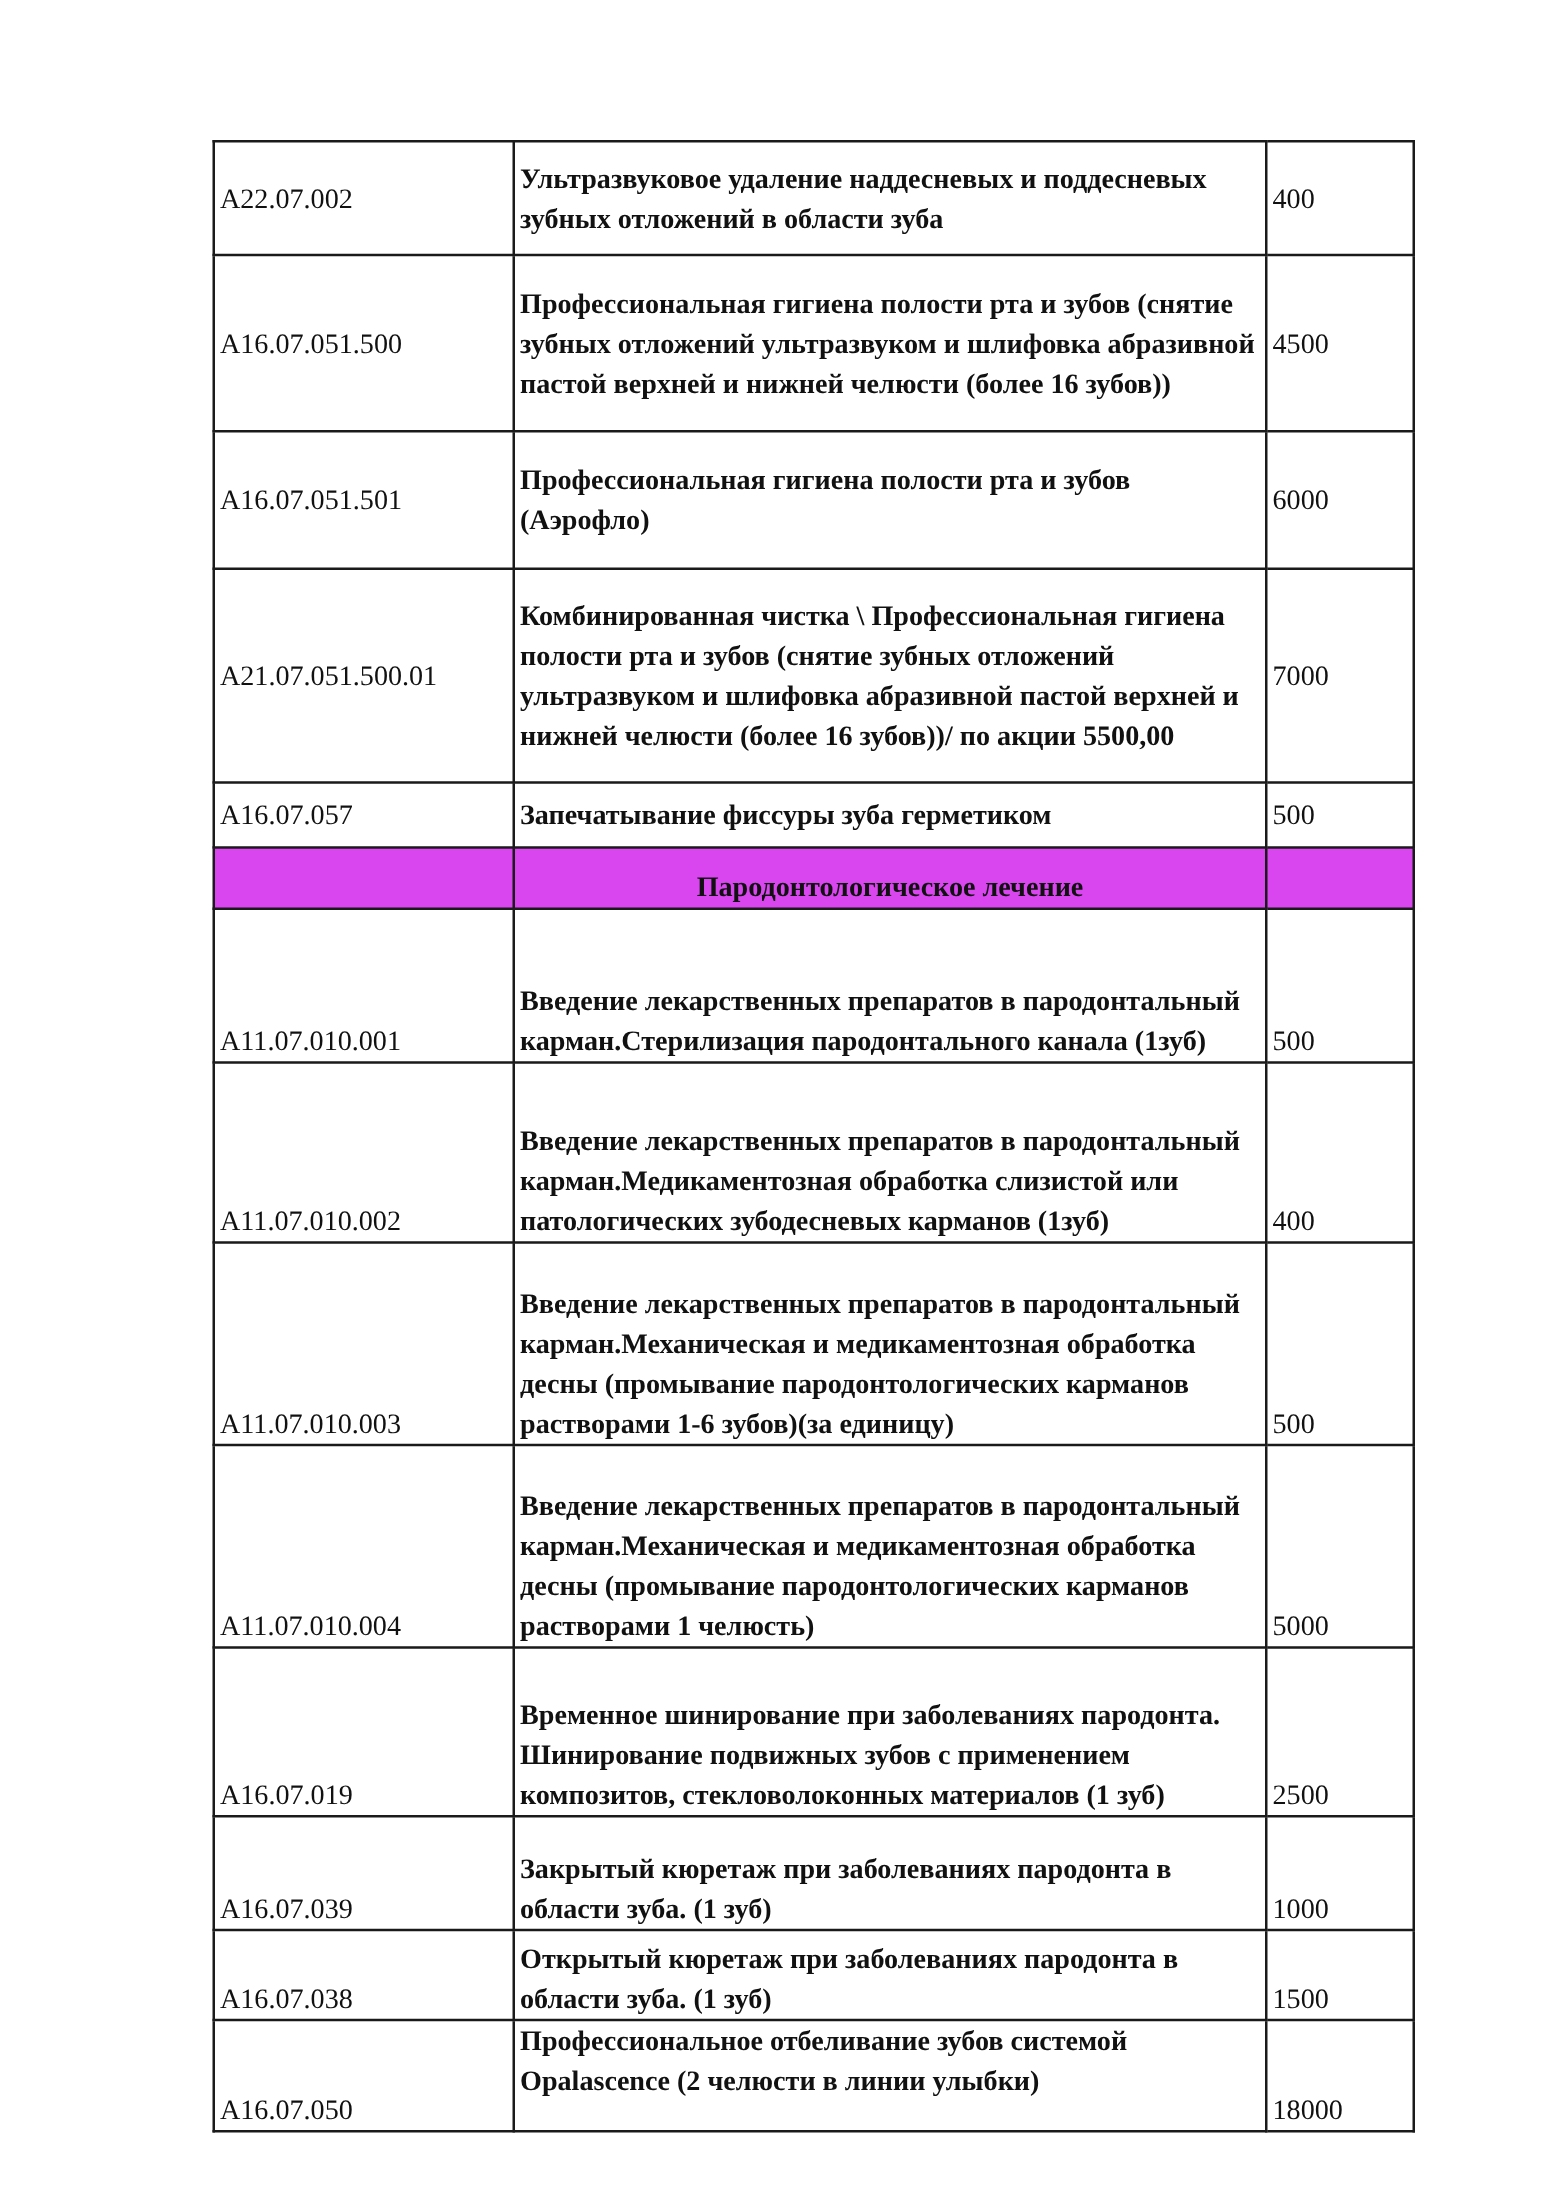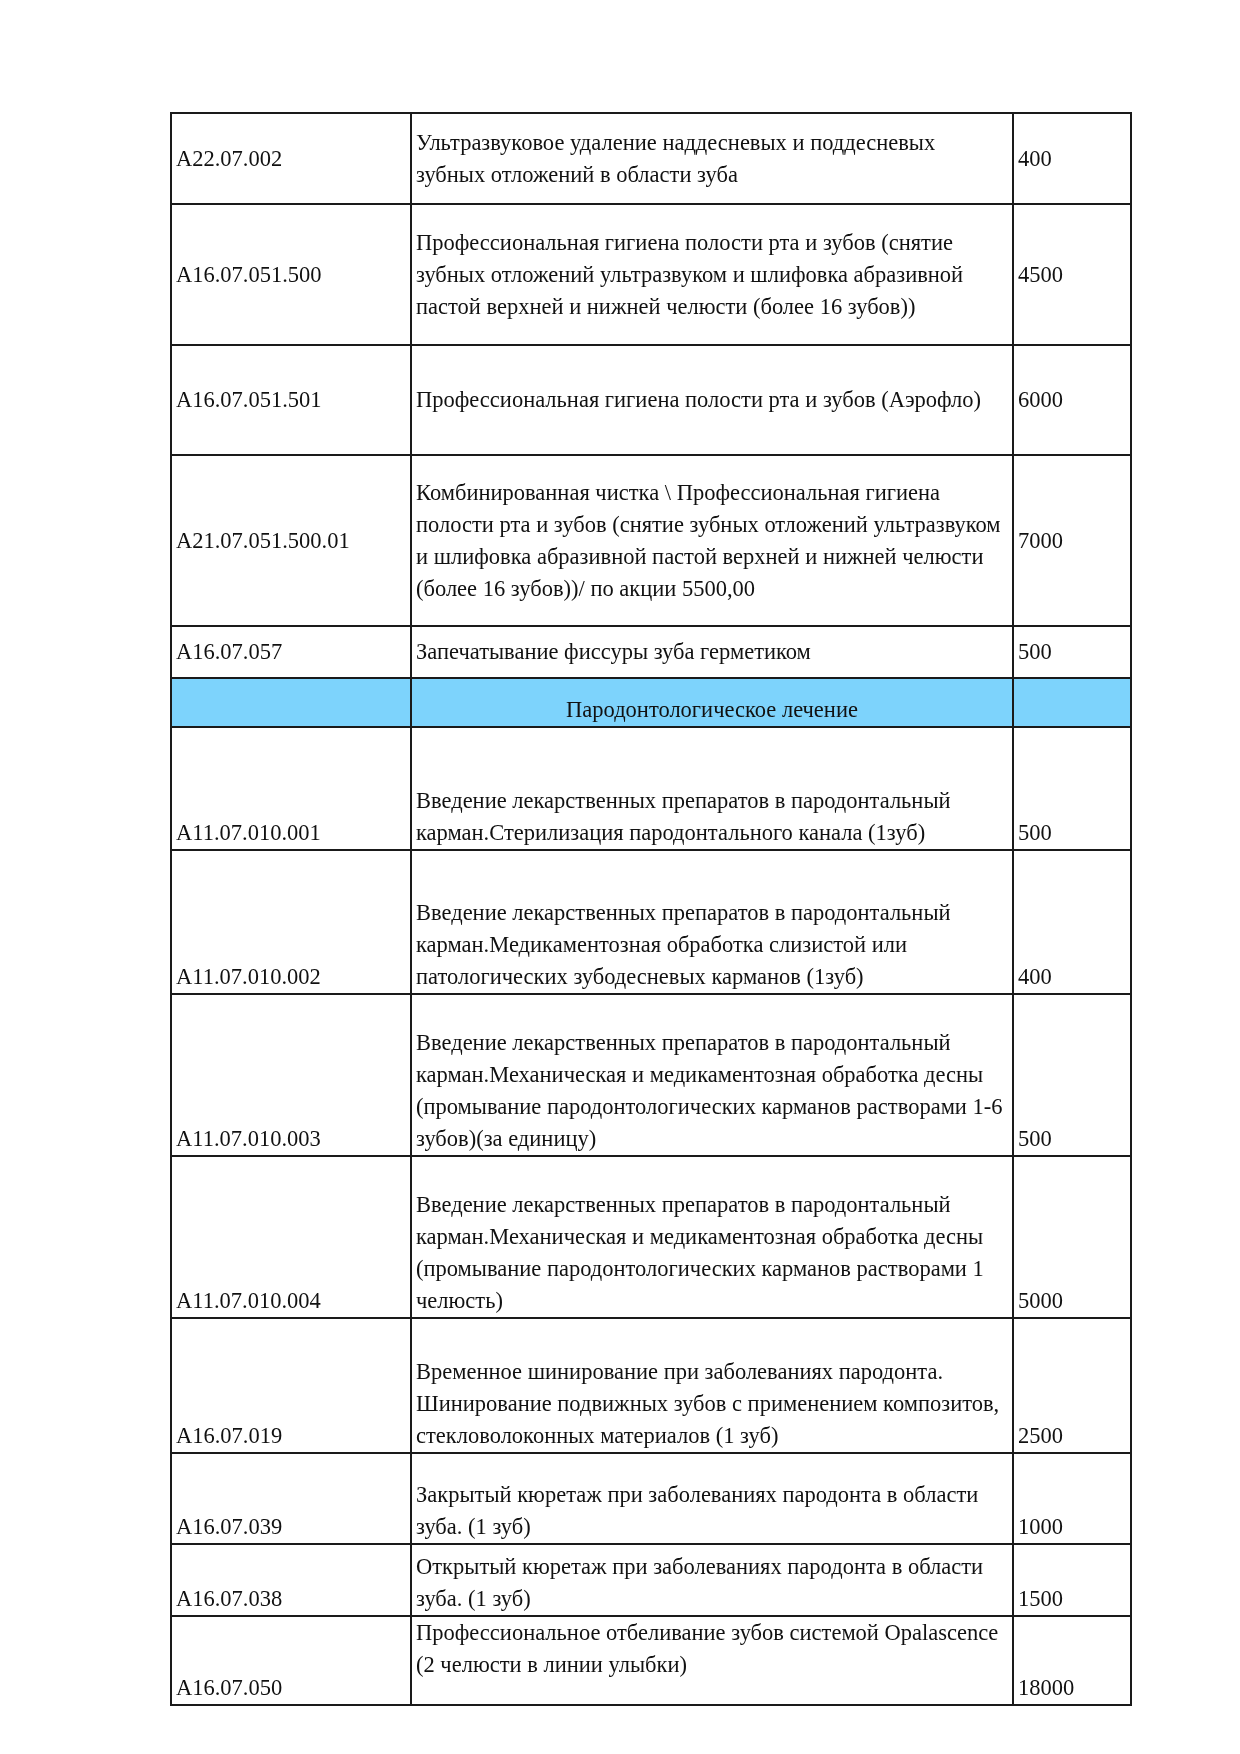--- a/index.html
+++ b/index.html
@@ -6,25 +6,25 @@
   body { width: 1240px; height: 1754px; position: relative; overflow: hidden;
          font-family: "Liberation Serif", "DejaVu Serif", serif; color: #111; }
   #price-table { position: absolute; left: 170px; top: 112px; width: 960px;
                  border-collapse: collapse; table-layout: fixed; }
   #price-table td { border: 2px solid #1a1a1a; padding: 0 4px; font-size: 22.5px;
                     line-height: 32px; }
   col.c-code { width: 240px; }
   col.c-name { width: 602px; }
   col.c-price { width: 118px; }
   td.code { vertical-align: middle; white-space: nowrap; }
-  td.name { vertical-align: middle; }
+  td.name { vertical-align: middle; font-weight: bold; }
   td.price { text-align: left; vertical-align: middle; padding-right: 2px; font-family: Liberation Serif, serif; }
   tr.bottom td.code, tr.bottom td.price { vertical-align: bottom; }
   tr.bottom td.name { vertical-align: bottom; margin-top: 28px; }
-  tr.section td { background: #7dd3fc; font-weight: normal; text-align: center; font-size: 25px; }
+  tr.section td { background: #d946ef; font-weight: bold; text-align: center; font-size: 25px; }
   tr.section.sec1 td { vertical-align: bottom; padding-bottom: 2px; }
   tr.last td.name { vertical-align: top; padding-top: 6px; }
 </style>
 </head>
 <body>
 
 <table id="price-table">
   <colgroup>
       <col class="c-code">
       <col class="c-name">

